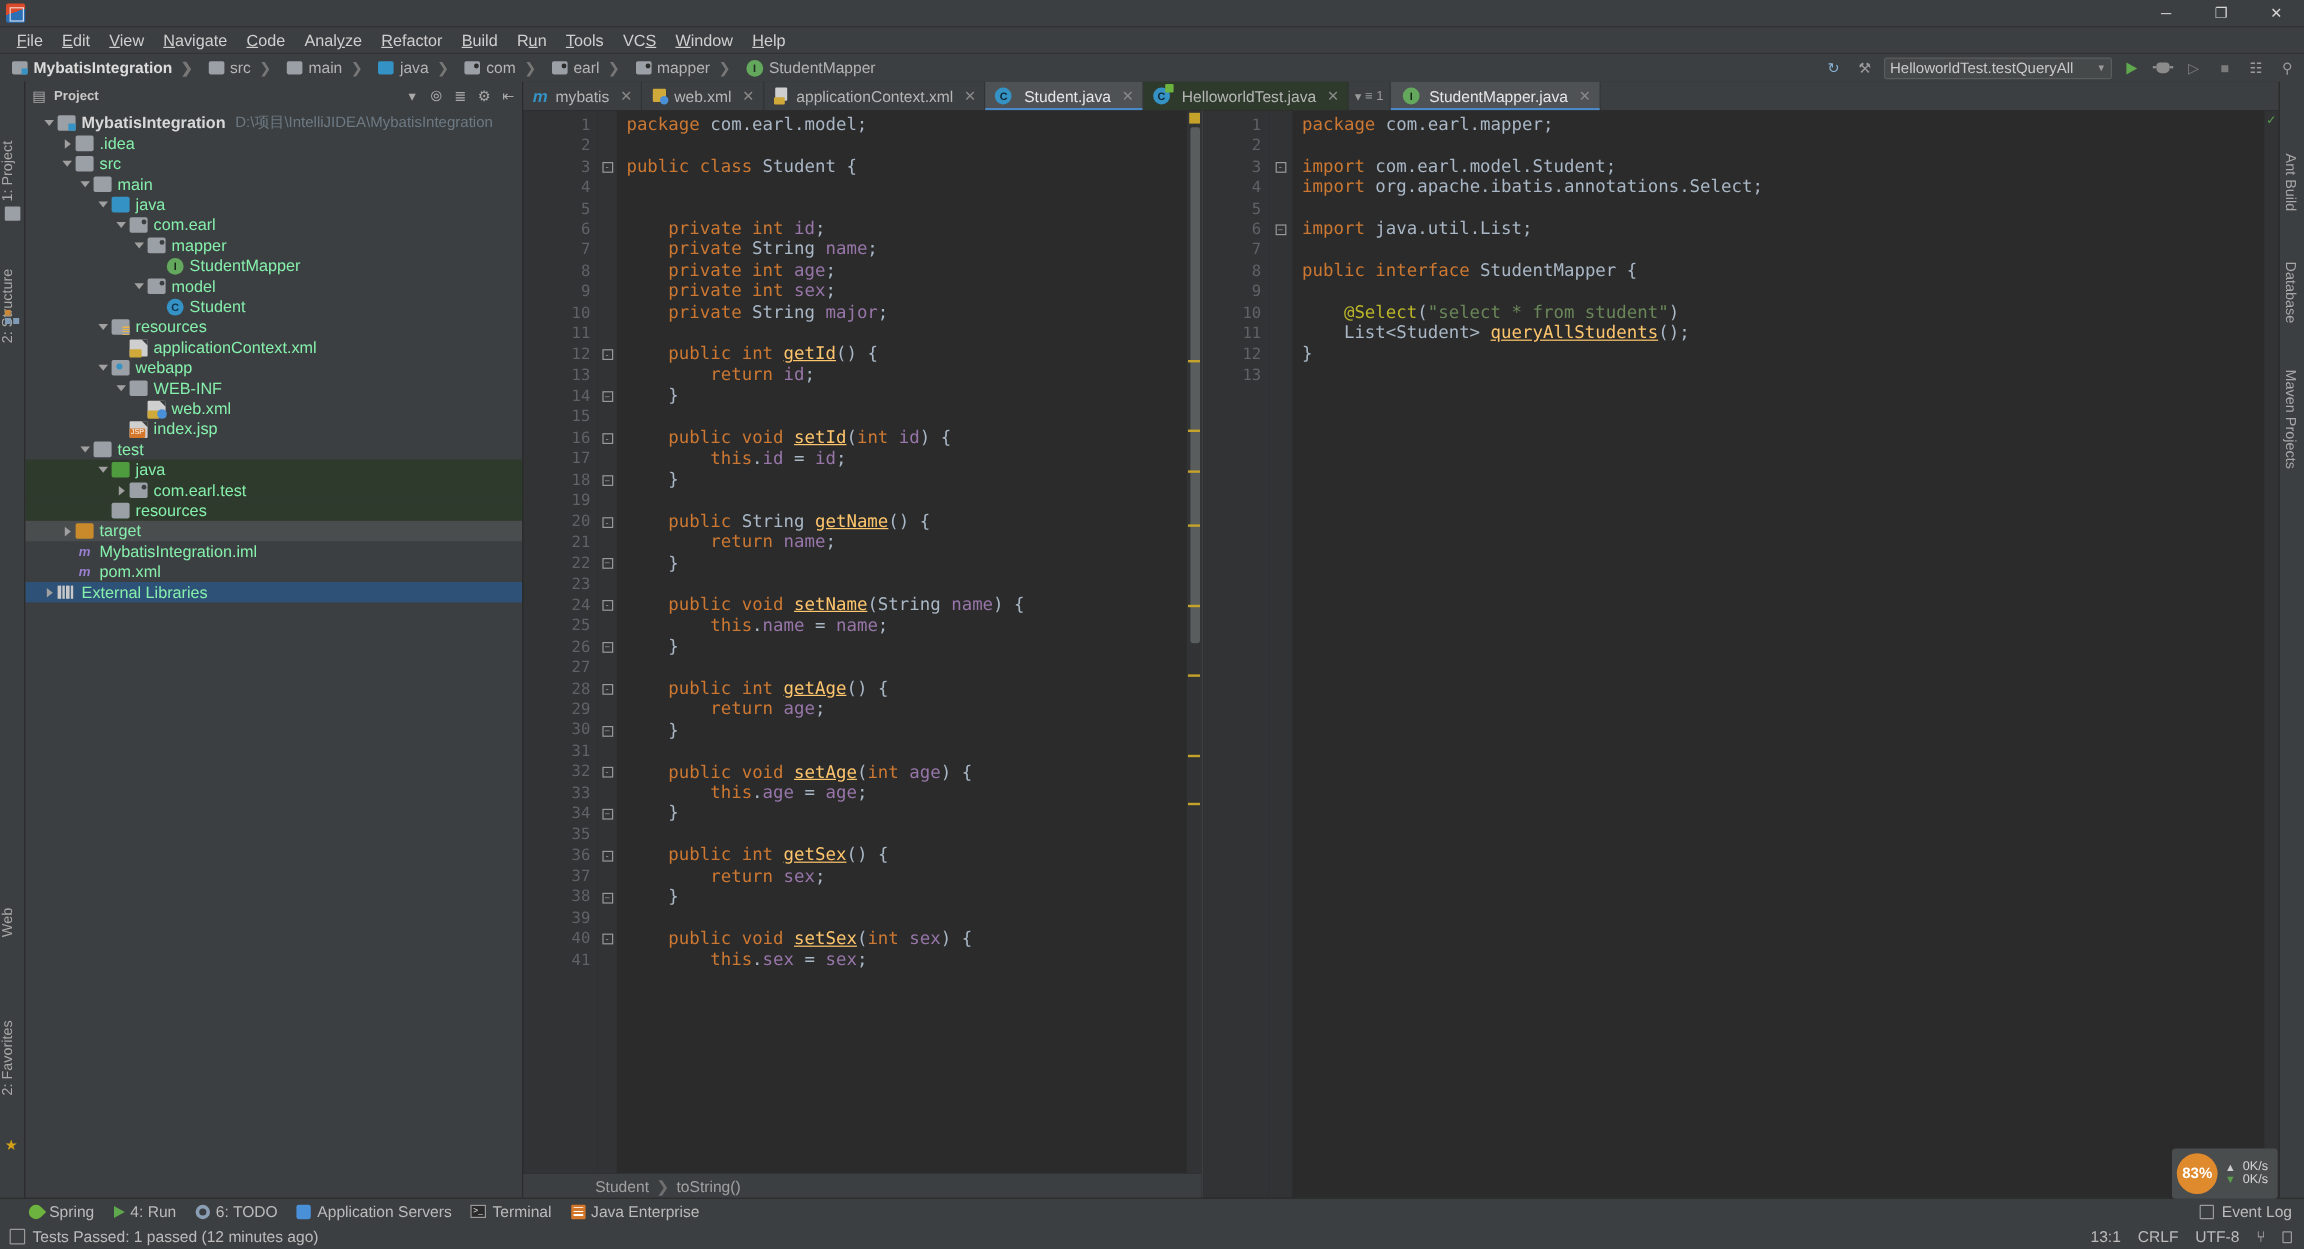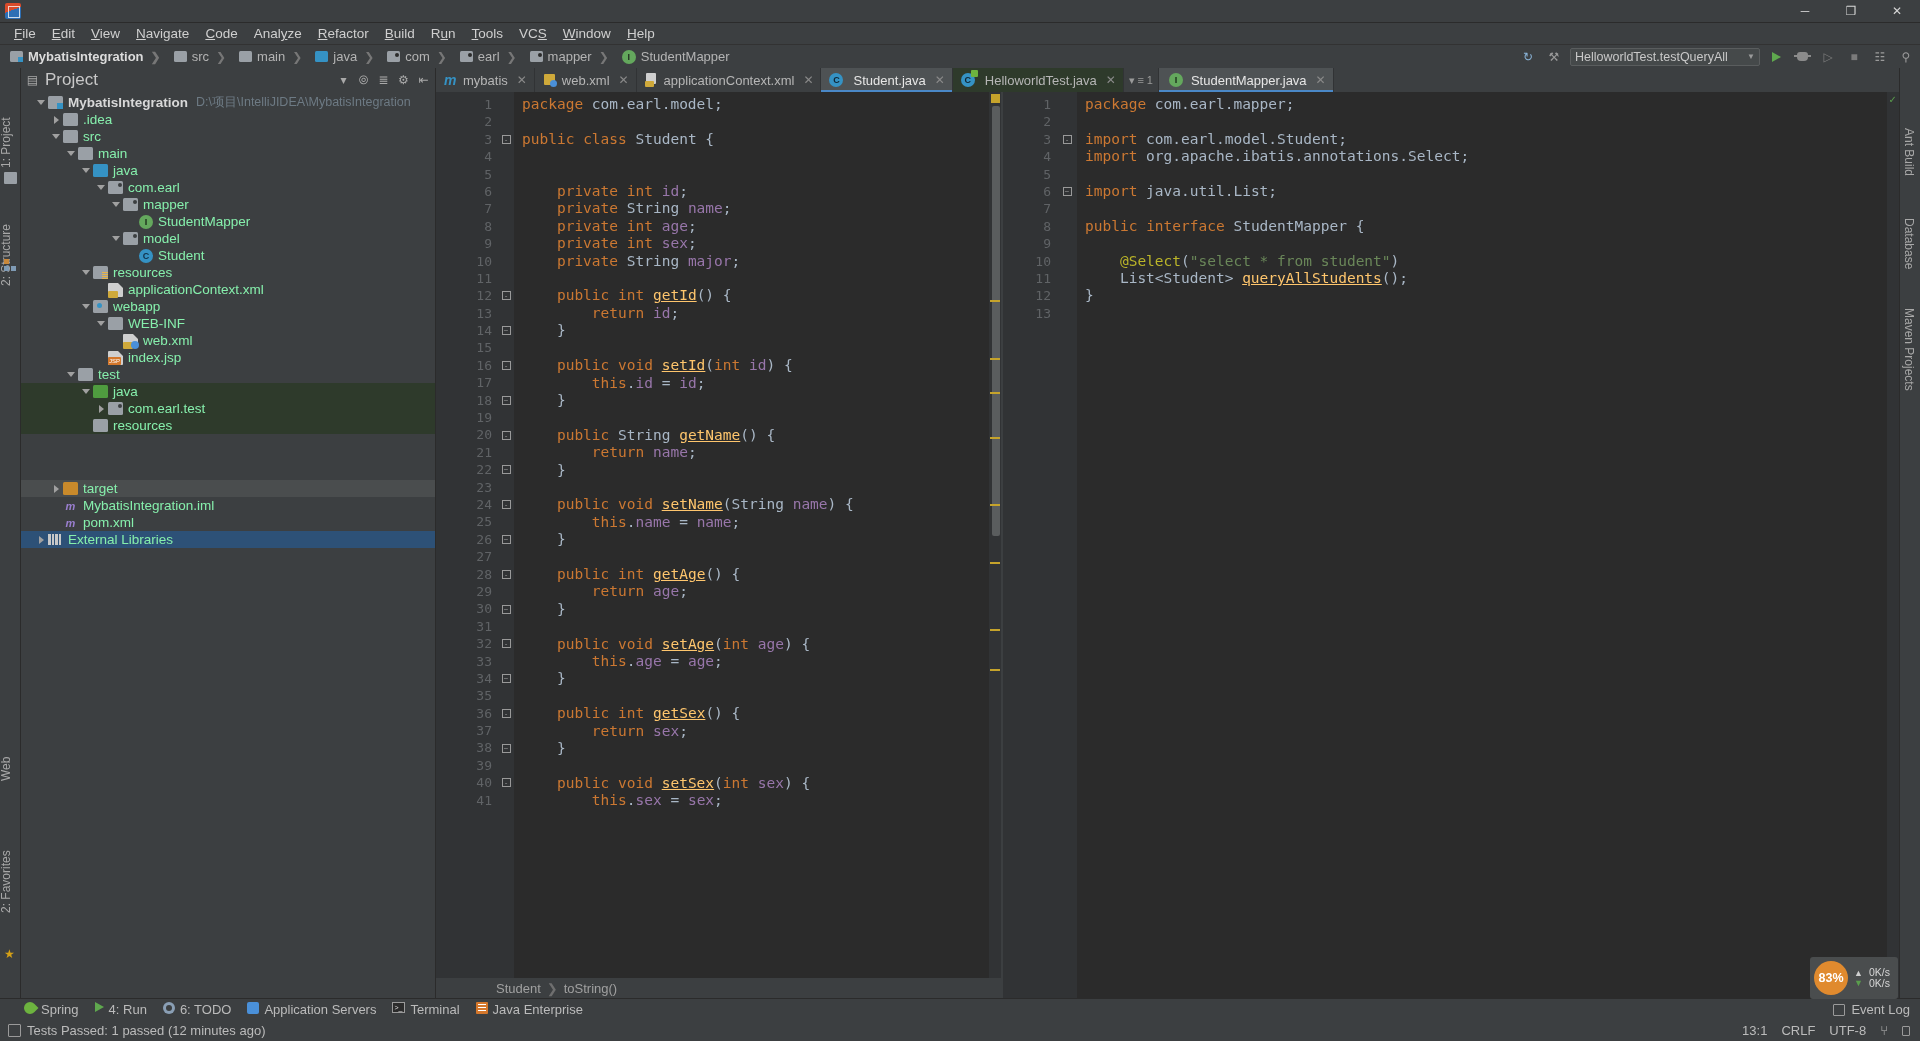--- a/index.html
+++ b/index.html
@@ -81,28 +81,28 @@
     transform:rotate(-90deg); transform-origin:left top;
   }
   .rail-ico{ position:absolute; left:4px; width:13px; height:12px; }
 
   
   .rrail{ width:21px; background:#3c3f41; border-left:1px solid #2b2b2b; position:relative; flex:none;}
 
   
   .project-panel{ width:415px; background:#3c3f41; display:flex; flex-direction:column; flex:none; border-right:1px solid #2b2b2b;}
   .panel-head{ height:24px; display:flex; align-items:center; padding:0 4px; gap:5px; flex:none;}
-  .panel-head .label{ font-size:17px; color:#c8c8c8; }
+  .panel-head .label{ font-size:11px; color:#c8c8c8;font-weight:bold; }
   .panel-head .pcaret{ margin-left:auto; }
   .ph-ico{ width:15px;height:15px; display:flex;align-items:center;justify-content:center; color:#a9a9a9; font-size:12px;}
   .tree{ flex:1; overflow:hidden; background:#3c3f41; font-size:13.5px; padding-top:2px;}
   .trow{ height:17px; display:flex; align-items:center; white-space:nowrap; padding-right:4px;}
   .trow.sel-green{ background:#2e3a2b; }
   .trow.sel-blue{ background:#2d5177; }
-  .trow.sel-grey{ background:#4a4d4e;margin-top:46px; }
+  .trow.sel-grey{ background:#4a4d4e; }
   .arrow{ width:12px; height:17px; display:flex; align-items:center; justify-content:center; flex:none; }
   .arrow i{ border-style:solid; display:block; }
   .arrow .down{ border-width:5px 4px 0 4px; border-color:#a0a0a0 transparent transparent transparent; width:0;height:0;}
   .arrow .right{ border-width:4px 0 4px 5px; border-color:transparent transparent transparent #a0a0a0; width:0;height:0;}
   .tlabel{ margin-left:2px; color:#86efac; }
   .tlabel.bold{ font-weight:bold; color:#d8d8d8; }
   .tpath{ margin-left:8px; color:#6d7a84; font-size:12.5px;}
   .tico{ width:15px; height:13px; margin:0 3px 0 1px; flex:none; position:relative; border-radius:1.5px;}
   .fo-grey{ background:#9aa0a6; }
   .fo-blue{ background:#3592c4; }
@@ -172,21 +172,21 @@
   .net{ position:absolute; right:22px; bottom:42px; display:flex; align-items:center; gap:6px;
         background:#4a4d4e; border-radius:3px; padding:4px 8px 4px 4px; }
   .net .ring{ width:34px;height:34px;border-radius:50%;background:#e08a2e;color:#fff;font-size:12.5px;
               display:flex;align-items:center;justify-content:center; font-weight:bold;}
   .net .arrows{ display:flex; flex-direction:column; font-size:9px; line-height:10px; color:#cfcfcf;}
   .net .spd{ display:flex; flex-direction:column; font-size:10.5px; line-height:11px; color:#d6d6d6;}
 
   
   .toolbar-bottom{ height:22px; background:#3c3f41; display:flex; align-items:center; gap:16px;
                    padding-left:24px; border-top:1px solid #2b2b2b; flex:none; font-size:13px; color:#bbbbbb;}
-  .tw{ display:flex; align-items:flex-start; gap:5px; white-space:nowrap;}
+  .tw{ display:flex; align-items:center; gap:5px; white-space:nowrap;}
   .tw-right{ margin-left:auto; margin-right:10px; display:flex; align-items:center; gap:6px;}
 
   .statusbar{ height:21px; background:#3c3f41; display:flex; align-items:center; padding-left:8px;
               font-size:13px; color:#bbbbbb; flex:none; gap:6px;}
   .statusbar .sb-right{ margin-left:auto; display:flex; align-items:center; gap:14px; padding-right:10px;}
   .sb-ico{ width:13px;height:13px; border:1px solid #9a9a9a; border-radius:1px; display:inline-block;}
 
   
   .spring-ico{width:12px;height:12px;border-radius:50% 0 50% 50%;background:#6db33f;transform:rotate(45deg);}
   .todo-ico{width:12px;height:12px;border-radius:50%;background:#8a9fb5;position:relative;}

